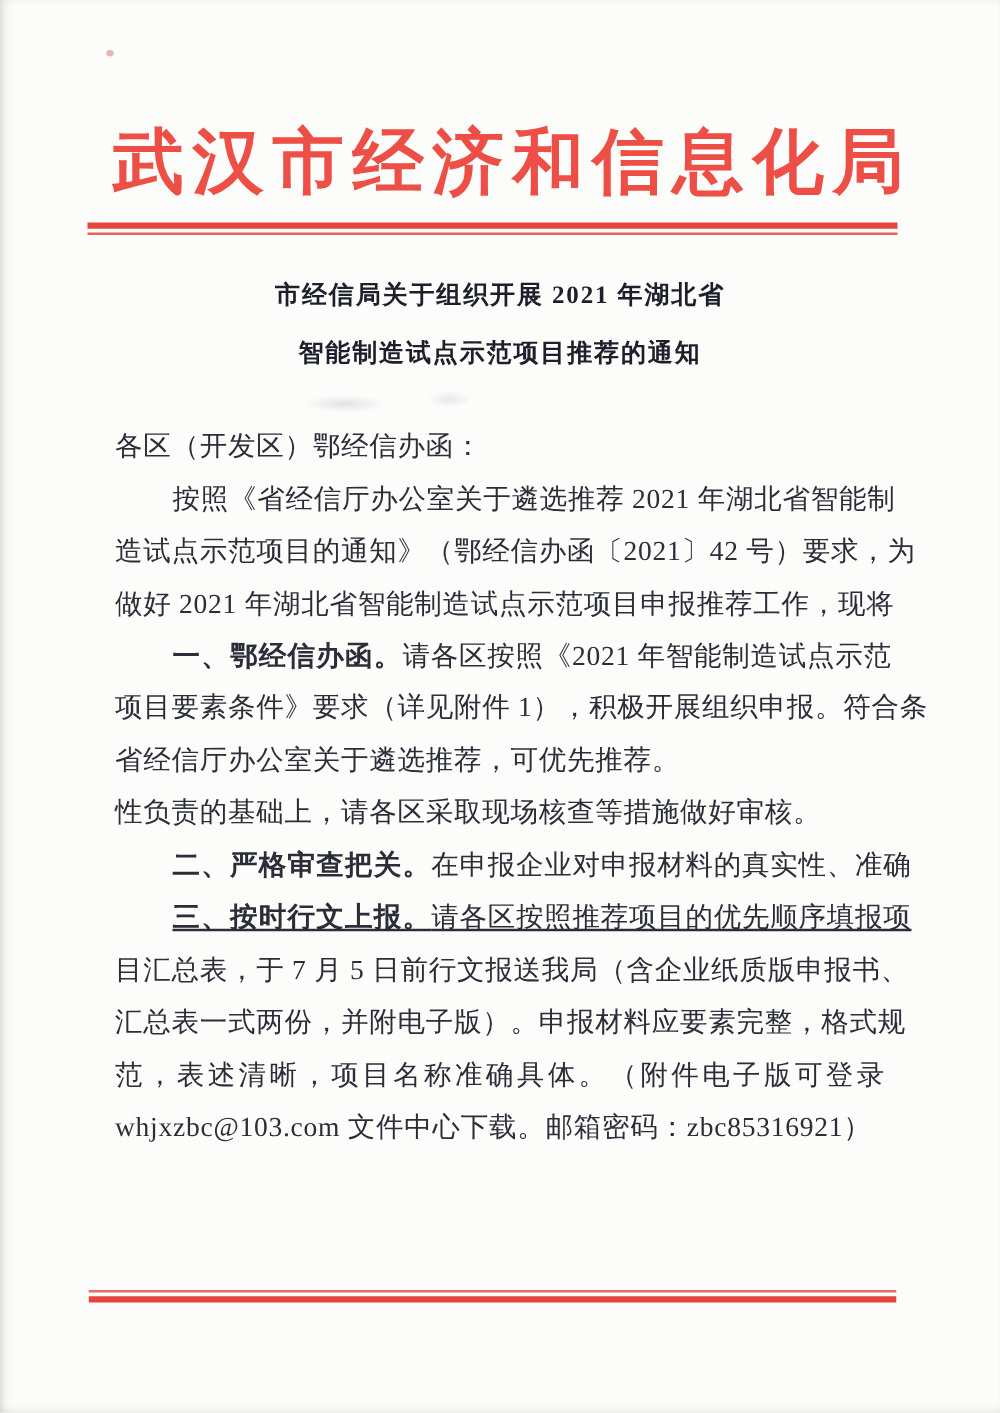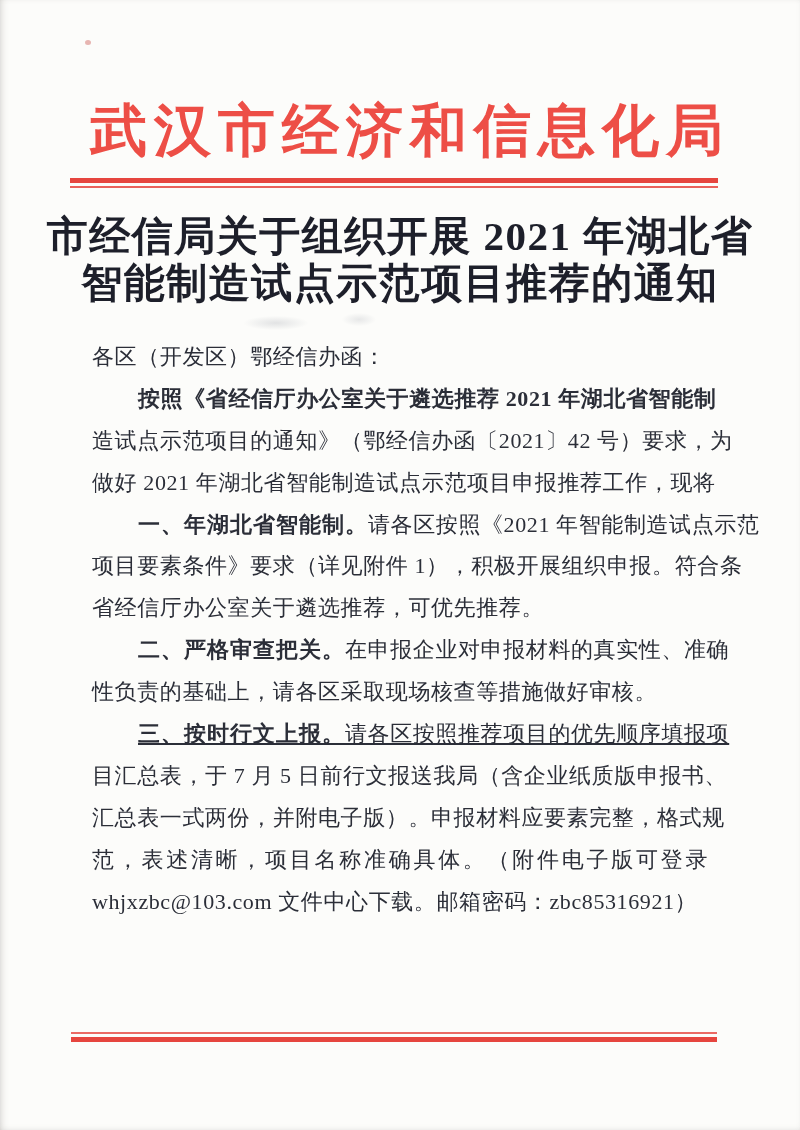--- a/index.html
+++ b/index.html
@@ -51,21 +51,21 @@
     top: 178px; left: 70px; width: 648px;
   }
   .rule-top .bar-thick { height: 5px; background: var(--rule-red); }
   .rule-top .bar-thin  { height: 2px; background: var(--rule-red); margin-top: 3px; opacity: .85; }
 
   .doc-title {
     position: absolute;
     top: 213px; left: 0; right: 0;
     margin: 0;
     text-align: center;
-    font-size: 41px;
+    font-size: 20px;
     line-height: 47px;
     font-weight: 700;
     letter-spacing: 1.5px;
     color: var(--title-ink);
     white-space: nowrap;
   }
 
   .doc-body {
     position: absolute;
     top: 336px; left: 92px; width: 616px;
@@ -128,28 +128,28 @@
     <div class="bar-thin"></div>
   </div>
 
   <h2 class="doc-title">
     <div>市经信局关于组织开展 2021 年湖北省</div>
     <div>智能制造试点示范项目推荐的通知</div>
   </h2>
 
   <div class="doc-body">
       <div class="line">各区（开发区）鄂经信办函：</div>
-      <div class="line j" style="text-indent: 46px; font-weight: bold;">按照《省经信厅办公室关于遴选推荐 2021 年湖北省智能制</div>
+      <div class="line j" style="text-indent: 46px;">按照《省经信厅办公室关于遴选推荐 2021 年湖北省智能制</div>
       <div class="line j">造试点示范项目的通知》（鄂经信办函〔2021〕42 号）要求，为</div>
       <div class="line j">做好 2021 年湖北省智能制造试点示范项目申报推荐工作，现将</div>
-      <div class="line j" style="text-indent: 46px;"><b class="lead">一、年湖北省智能制。</b>请各区按照《2021 年智能制造试点示范</div>
+      <div class="line j" style="text-indent: 46px;"><b class="lead">一、鄂经信办函。</b>请各区按照《2021 年智能制造试点示范</div>
       <div class="line j">项目要素条件》要求（详见附件 1），积极开展组织申报。符合条</div>
       <div class="line">省经信厅办公室关于遴选推荐，可优先推荐。</div>
+      <div class="line">性负责的基础上，请各区采取现场核查等措施做好审核。</div>
       <div class="line j" style="text-indent: 46px;"><b class="lead">二、严格审查把关。</b>在申报企业对申报材料的真实性、准确</div>
-      <div class="line">性负责的基础上，请各区采取现场核查等措施做好审核。</div>
       <div class="line j" style="text-indent: 46px; text-decoration: underline;"><b class="lead">三、按时行文上报。</b>请各区按照推荐项目的优先顺序填报项</div>
       <div class="line j">目汇总表，于 7 月 5 日前行文报送我局（含企业纸质版申报书、</div>
       <div class="line j">汇总表一式两份，并附电子版）。申报材料应要素完整，格式规</div>
       <div class="line j">范，表述清晰，项目名称准确具体。（附件电子版可登录</div>
       <div class="line">whjxzbc@103.com 文件中心下载。邮箱密码：zbc85316921）</div>
     </div>
 
   <div class="rule-bottom">
     <div class="bar-thin"></div>
     <div class="bar-thick"></div>

